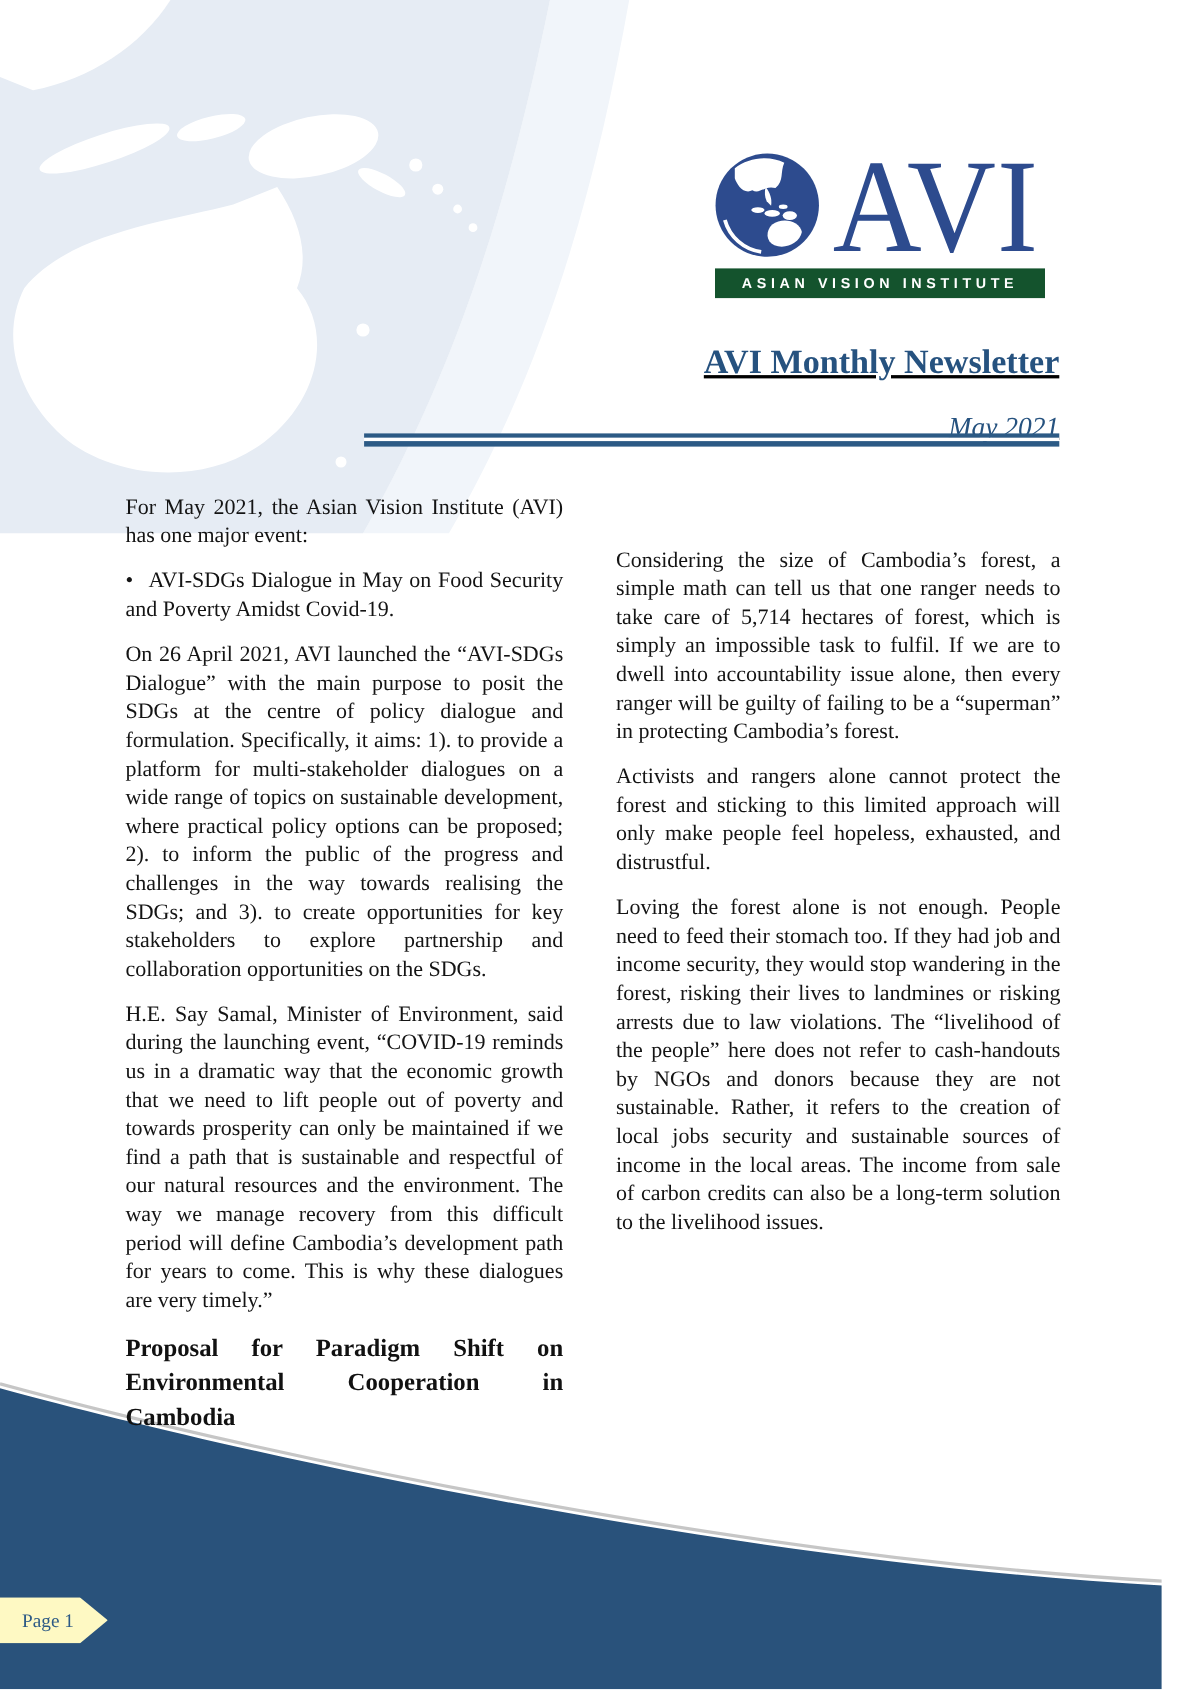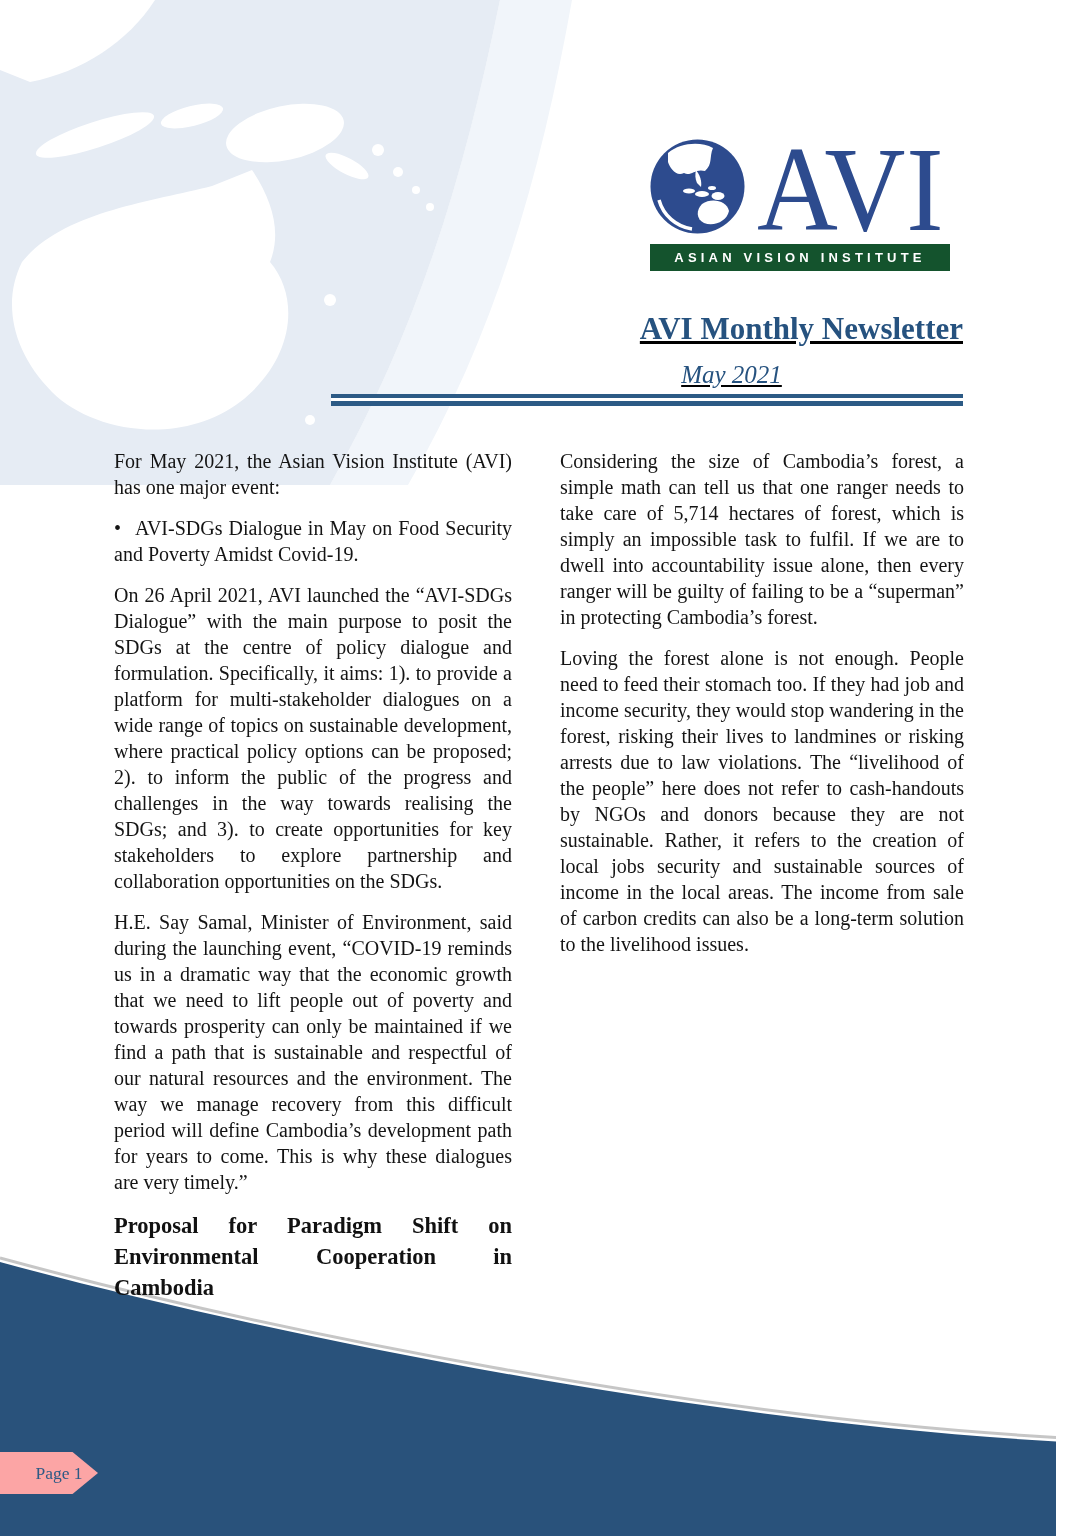--- a/index.html
+++ b/index.html
@@ -24,45 +24,44 @@
   }
   .logo-bar{
     margin-top:9px;width:300px;height:27px;
     background:#14532d;color:#ffffff;
     font-family:"Liberation Sans", sans-serif;
     font-weight:bold;font-size:13px;letter-spacing:4.2px;
     text-align:center;line-height:28px;white-space:nowrap;
   }
   .masthead{position:absolute;left:500px;top:312px;width:463px;text-align:right;z-index:2;text-decoration:underline;}
   .masthead-title{font-size:31px;font-weight:bold;color:#26527f;line-height:34px;}
-  .masthead-date{font-size:25px;font-style:italic;color:#26527f;margin-top:15px;line-height:28px;text-align:center;}
+  .masthead-date{font-size:25px;font-style:italic;color:#26527f;margin-top:29px;line-height:28px;}
   .rule{position:absolute;left:331px;top:394px;width:632px;z-index:2;}
   .rule-a{height:4px;background:#2c5a85;}
   .rule-gap{height:3px;background:#ffffff;}
   .rule-b{height:5px;background:#2c5a85;}
   
   .col{position:absolute;top:448px;z-index:3;color:#141414;}
   .col-left{left:114px;width:398px;}
-  .col-right{left:560px;width:404px;}
+  .col-right{left:560px;width:404px;margin-top:48px;}
   .col p{margin:0 0 15px 0;font-size:20px;line-height:26px;text-align:justify;}
   .bullet-marker{display:inline-block;margin-right:14px;}
   h2{
     font-size:22.5px;line-height:29px;font-weight:bold;
     margin:3px 0 14px 0;text-align:justify;color:#111111;
   }
   .h2-bottom{margin-top:2px;margin-bottom:0;line-height:31px;}
   .quote-label{font-weight:bold;}
   .quote-text{font-style:italic;}
   
   .band{position:absolute;left:0;top:1250px;width:1087px;height:286px;z-index:1;}
   .page-badge{
     position:absolute;left:0;top:1452px;width:98px;height:42px;z-index:4;
-    background:#fca5a5;
+    background:#fef9c3;
     clip-path:polygon(0 0,74% 0,100% 50%,74% 100%,0 100%);
-    text-align:center;
   }
   .page-badge span{
     display:block;font-size:17.5px;color:#2d5a85;
     line-height:42px;padding-left:20px;
   }
 </style>
 </head>
 <body>
 
 <div class="page">
@@ -125,20 +124,21 @@
   <div class="col col-left">
     <p>For May 2021, the Asian Vision Institute (AVI) has one major event:</p>
     <p><span class="bullet-marker">•</span><span>AVI-SDGs Dialogue in May on Food Security and Poverty Amidst Covid-19.</span></p>
     <p>On 26 April 2021, AVI launched the “AVI-SDGs Dialogue” with the main purpose to posit the SDGs at the centre of policy dialogue and formulation. Specifically, it aims: 1). to provide a platform for multi-stakeholder dialogues on a wide range of topics on sustainable development, where practical policy options can be proposed; 2). to inform the public of the progress and challenges in the way towards realising the SDGs; and 3). to create opportunities for key stakeholders to explore partnership and collaboration opportunities on the SDGs.</p>
     <p>H.E. Say Samal, Minister of Environment, said during the launching event, “COVID-19 reminds us in a dramatic way that the economic growth that we need to lift people out of poverty and towards prosperity can only be maintained if we find a path that is sustainable and respectful of our natural resources and the environment. The way we manage recovery from this difficult period will define Cambodia’s development path for years to come. This is why these dialogues are very timely.”</p>
     <h2 class="h2-bottom">Proposal for Paradigm Shift on Environmental Cooperation in Cambodia</h2>
   </div>
 
   <div class="col col-right">
     <p>Considering the size of Cambodia’s forest, a simple math can tell us that one ranger needs to take care of 5,714 hectares of forest, which is simply an impossible task to fulfil. If we are to dwell into accountability issue alone, then every ranger will be guilty of failing to be a “superman” in protecting Cambodia’s forest.</p>
+    <p>Activists and rangers alone cannot protect the forest and sticking to this limited approach will only make people feel hopeless, exhausted, and distrustful.</p>
     <p>Loving the forest alone is not enough. People need to feed their stomach too. If they had job and income security, they would stop wandering in the forest, risking their lives to landmines or risking arrests due to law violations. The “livelihood of the people” here does not refer to cash-handouts by NGOs and donors because they are not sustainable. Rather, it refers to the creation of local jobs security and sustainable sources of income in the local areas. The income from sale of carbon credits can also be a long-term solution to the livelihood issues.</p>
   </div>
 
   <div class="page-badge">
     <span>Page 1</span>
   </div>
 
 </div>
 
 </body></html>

